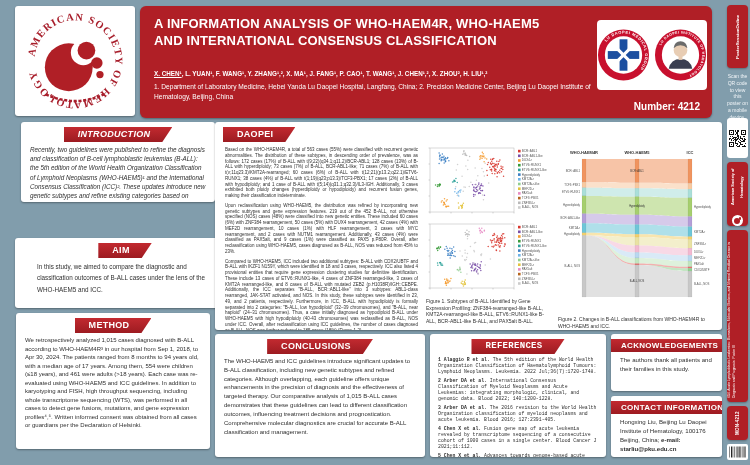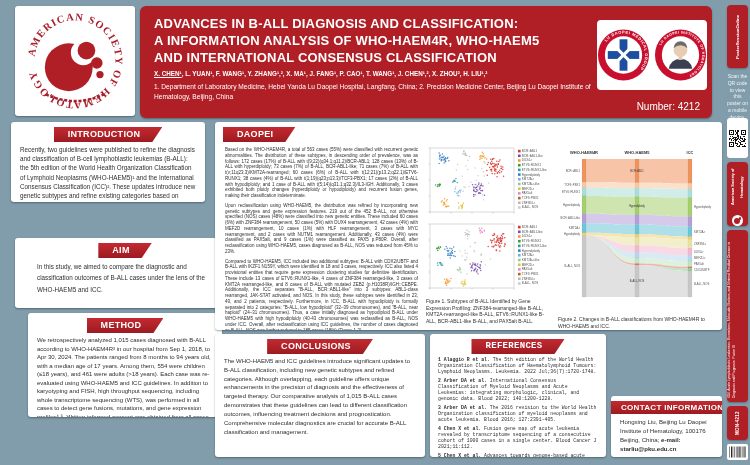--- a/index.html
+++ b/index.html
@@ -10,21 +10,21 @@
 
   
   .ashbox{left:15px;top:6px;width:120px;height:110px;display:flex;align-items:center;justify-content:center;}
   .header{position:absolute;left:140px;top:6px;width:572px;height:112px;background:#b01f26;border-radius:6px;box-shadow:0 1px 2px rgba(0,0,0,.35);}
   .title{position:absolute;left:14px;top:9px;width:450px;color:#fff;font-weight:bold;font-size:13px;line-height:17px;letter-spacing:.2px;}
   .title span{display:block;}
   .authors{position:absolute;left:14px;top:64px;width:452px;color:#fff;font-weight:bold;font-size:6.3px;white-space:nowrap;}
   .authors .first{text-decoration:underline;}
   .affil{position:absolute;left:14px;top:76px;width:452px;color:#fff;font-size:6.6px;line-height:1.45;}
   .hlogos{position:absolute;right:5px;top:14px;width:110px;height:70px;background:#fff;border-radius:4px;display:flex;align-items:center;justify-content:center;gap:4px;}
-  .number{position:absolute;right:12px;bottom:6px;color:#fff;font-weight:normal;font-size:10px;}
+  .number{position:absolute;right:12px;bottom:6px;color:#fff;font-weight:bold;font-size:10px;}
 
   
   .banner{position:relative;margin:5px auto 3px auto;width:max-content;background:linear-gradient(180deg,#c22a30,#9d1b21);color:#fff;font-weight:bold;font-size:9px;line-height:15px;text-align:center;padding:0 22px 0 14px;letter-spacing:.3px;clip-path:polygon(0 0,100% 0,calc(100% - 10px) 100%,0 100%);}
   .banner.bleft{margin:5px 0 3px 8px;}
   .banner.small{font-size:8px;padding:0 16px 0 10px;line-height:13px;}
 
   
   .whitebox p{margin:2px 9px;color:#2f2f2f;}
   .intro p{font-size:6.3px;line-height:1.46;}
   .aim p{font-size:6.3px;line-height:1.8;}
@@ -82,21 +82,20 @@
       <circle cx="58" cy="42" r="12" fill="#ffffff"></circle>
       <circle cx="61" cy="40" r="8.5" fill="#b01f26"></circle>
       <circle cx="71" cy="52" r="5.5" fill="#b01f26"></circle>
       <circle cx="74" cy="63" r="3.5" fill="#b01f26"></circle>
       <path d="M22,82 Q50,95 78,82" stroke="#a81e2b" stroke-width="2.4" fill="none" stroke-dasharray="3,1.6"></path>
     </svg>
   </div>
 
   <header class="header">
     <div class="title">
-      <span>ADVANCES IN B-ALL DIAGNOSIS AND CLASSIFICATION:</span>
       <span>A INFORMATION ANALYSIS OF WHO-HAEM4R, WHO-HAEM5</span>
       <span>AND INTERNATIONAL CONSENSUS CLASSIFICATION</span>
     </div>
     <div class="authors">
       <span class="first">X. CHEN¹</span><span>, L. YUAN¹, F. WANG¹, Y. ZHANG¹,², X. MA¹, J. FANG¹, P. CAO¹, T. WANG¹, J. CHEN¹,², X. ZHOU², H. LIU¹,²</span>
     </div>
     <div class="affil">1. Department of Laboratory Medicine, Hebei Yanda Lu Daopei Hospital, Langfang, China; 2. Precision Medicine Center, Beijing Lu Daopei Institute of Hematology, Beijing, China</div>
     <div class="hlogos">
       <svg width="54" height="54" viewBox="0 0 54 54">
         <circle cx="27" cy="27" r="26" fill="#c8102e"></circle>
@@ -119,31 +118,31 @@
         <text font-size="3.6" font-weight="bold" fill="#ffffff" letter-spacing=".4"><textPath href="#inring" startOffset="10">LU DAOPEI INSTITUTE OF HEMATOLOGY</textPath></text>
         <circle cx="27" cy="22" r="7" fill="#e8cdb4"></circle>
         <path d="M20,20 q1,-7 7,-7 q6,0 7,7 q-3,-3 -7,-3 q-4,0 -7,3 Z" fill="#6b6b6b"></path>
         <path d="M15,41 q2,-10 12,-10 q10,0 12,10 Z" fill="#3a3f52"></path>
         <rect x="25" y="28" width="4" height="4" fill="#e8cdb4"></rect>
       </svg>
     </div>
     <div class="number">Number: 4212</div>
   </header>
 
-  <section class="whitebox intro" style="left:11px;top:122px;width:194px;height:80px;">
+  <section class="whitebox intro" style="left:21px;top:122px;width:194px;height:80px;font-style:italic;">
     <div class="banner">INTRODUCTION</div>
     <p>Recently, two guidelines were published to refine the diagnosis and classification of B-cell lymphoblastic leukemias (B-ALL): the 5th edition of the World Health Organization Classification of Lymphoid Neoplasms (WHO-HAEM5)¹ and the International Consensus Classification (ICC)². These updates introduce new genetic subtypes and refine existing categories based on recent advancements in gene expression and sequencing studies</p>
   </section>
 
   <section class="whitebox aim" style="left:15px;top:238px;width:194px;height:70px;padding-left:13px;">
     <div class="banner">AIM</div>
     <p>In this study, we aimed to compare the diagnostic and classification outcomes of B-ALL cases under the lens of the WHO-HAEM5 and ICC.</p>
   </section>
 
-  <section class="whitebox method" style="left:28px;top:313px;width:194px;height:104px;">
+  <section class="whitebox method" style="left:16px;top:313px;width:194px;height:136px;">
     <div class="banner">METHOD</div>
     <p>We retrospectively analyzed 1,015 cases diagnosed with B-ALL according to WHO-HAEM4R³ in our hospital from Sep 1, 2018, to Apr 30, 2024. The patients ranged from 8 months to 94 years old, with a median age of 17 years. Among them, 554 were children (≤18 years), and 461 were adults (&gt;18 years). Each case was re-evaluated using WHO-HAEM5 and ICC guidelines. In addition to karyotyping and FISH, high throughput sequencing, including whole transcriptome sequencing (WTS), was performed in all cases to detect gene fusions, mutations, and gene expression profiles⁴,⁵. Written informed consent was obtained from all cases or guardians per the Declaration of Helsinki.</p>
   </section>
 
   <section class="whitebox results" style="left:215px;top:122px;width:507px;height:208px;">
     <div class="banner bleft">DAOPEI</div>
     <div class="results-flex">
       <div class="rtext">
         <p>Based on the WHO-HAEM4R, a total of 563 cases (55%) were classified with recurrent genetic abnormalities. The distribution of these subtypes, in descending order of prevalence, was as follows: 172 cases (17%) of B-ALL with t(9;22)(q34.1;q11.2)/BCR-ABL1; 128 cases (13%) of B-ALL with hyperdiploidy; 73 cases (7%) of B-ALL, BCR-ABL1-like; 71 cases (7%) of B-ALL with t(v;11q23.3)/KMT2A-rearranged; 60 cases (6%) of B-ALL with t(12;21)(p13.2;q22.1)/ETV6-RUNX1; 38 cases (4%) of B-ALL with t(1;19)(q23;p13.3)/TCF3-PBX1; 17 cases (2%) of B-ALL with hypodiploidy; and 1 case of B-ALL with t(5;14)(q31.1;q32.3)/IL3-IGH. Additionally, 3 cases exhibited both ploidy changes (hyperdiploidy or hypodiploidy) and recurrent fusion genes, making their classification indeterminate.</p>
         <p>Upon reclassification using WHO-HAEM5, the distribution was refined by incorporating new genetic subtypes and gene expression features. 219 out of the 452 B-ALL, not otherwise specified (NOS) cases (48%) were classified into new genetic entities. These included 60 cases (6%) with ZNF384 rearrangement, 50 cases (5%) with DUX4 rearrangement, 42 cases (4%) with MEF2D rearrangement, 10 cases (1%) with HLF rearrangement, 3 cases with MYC rearrangement, and 2 cases with NUTM1 rearrangement. Additionally, 43 cases (4%) were classified as PAX5alt, and 9 cases (1%) were classified as PAX5 p.P80R. Overall, after reclassification using WHO-HAEM5, cases diagnosed as B-ALL, NOS was reduced from 45% to 23%.</p>
@@ -768,20 +767,24 @@
     <div class="banner">REFERENCES</div>
     <ol>
       <li><b>1</b> <b>Alaggio R et al.</b><span> The 5th edition of the World Health Organization Classification of Haematolymphoid Tumours: Lymphoid Neoplasms. Leukemia. 2022 Jul;36(7):1720-1748.</span></li>
       <li><b>2</b> <b>Arber DA et al.</b><span> International Consensus Classification of Myeloid Neoplasms and Acute Leukemias: integrating morphologic, clinical, and genomic data. Blood 2022; 140:1200-1228.</span></li>
       <li><b>3</b> <b>Arber DA et al.</b><span> The 2016 revision to the World Health Organization classification of myeloid neoplasms and acute leukemia. Blood 2016; 127:2391-405.</span></li>
       <li><b>4</b> <b>Chen X et al.</b><span> Fusion gene map of acute leukemia revealed by transcriptome sequencing of a consecutive cohort of 1000 cases in a single center. Blood Cancer J 2021;11:112.</span></li>
       <li><b>5</b> <b>Chen X et al.</b><span> Advances towards genome-based acute myeloid leukemia classification: A comparative analysis of WHO-HAEM4R, WHO-HAEM5, and International Consensus Classification. Am J Hematol. 2024 May;99(5):824-835.</span></li>
     </ol>
   </section>
 
+  <section class="whitebox ack" style="left:611px;top:334px;width:111px;height:57px;">
+    <div class="banner small">ACKNOWLEDGEMENTS</div>
+    <p>The authors thank all patients and their families in this study.</p>
+  </section>
 
   <section class="whitebox contact" style="left:611px;top:396px;width:111px;height:61px;">
     <div class="banner small">CONTACT INFORMATION</div>
     <p><span>Hongxing Liu, Beijing Lu Daopei Institute of Hematology, 100176 Beijing, China; </span><b>e-mail: starliu@pku.edu.cn</b></p>
   </section>
 
   <div class="vbox pso">
     <span class="vtext">PosterSessionOnline</span>
   </div>
   <div class="scan">Scan the QR code to view this poster on a mobile device.</div>

